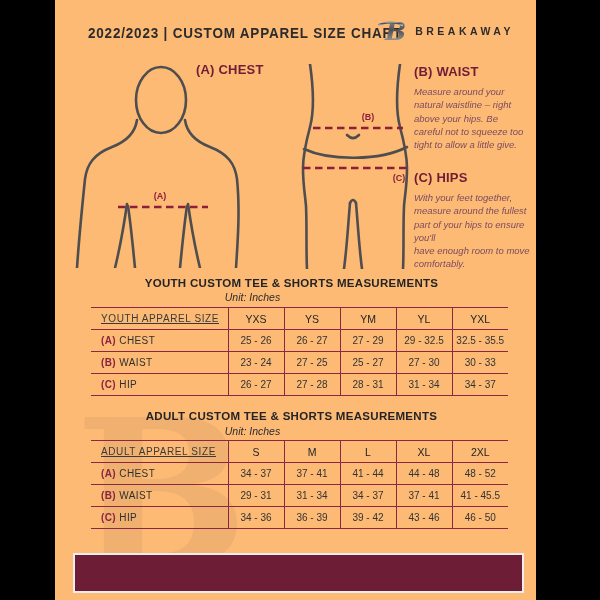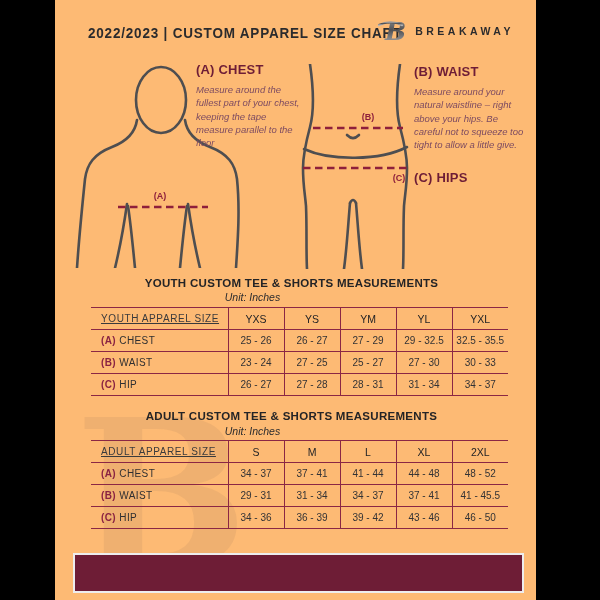--- a/index.html
+++ b/index.html
@@ -106,28 +106,29 @@
       <path d="M61 139 C63 162 64 182 67 205"></path>
     </g>
     <line x1="18" y1="64" x2="108" y2="64" stroke="#8e1f3b" stroke-width="2.6" stroke-dasharray="7.5 4.5"></line>
     <text x="73" y="56" text-anchor="middle" font-size="9" font-weight="bold" fill="#8e1f3b">(B)</text>
     <line x1="8" y1="104" x2="112" y2="104" stroke="#8e1f3b" stroke-width="2.6" stroke-dasharray="7.5 4.5"></line>
     <text x="104" y="117" text-anchor="middle" font-size="9" font-weight="bold" fill="#8e1f3b">(C)</text>
   </svg>
 
   <div class="guide" style="left:141px; top:62px; width:104px;">
     <div class="guide-heading">(A) CHEST</div>
-    <div class="guide-desc">Measure around the fullest part of your chest, keeping the tape measure parallel to the floor</div>
   </div>
   <div class="guide" style="left:359px; top:64px; width:112px;">
     <div class="guide-heading">(B) WAIST</div>
     <div class="guide-desc">Measure around your natural waistline – right above your hips. Be careful not to squeeze too tight to allow a little give.</div>
   </div>
   <div class="guide" style="left:359px; top:170px; width:118px;">
     <div class="guide-heading">(C) HIPS</div>
+    <div class="guide-desc">With your feet together, measure around the fullest part of your hips to ensure you'll
+have enough room to move comfortably.</div>
   </div>
 
   <div class="watermark">B</div>
 
   <div class="section-title" style="top:277px;">YOUTH CUSTOM TEE &amp; SHORTS MEASUREMENTS</div>
   <div class="section-unit" style="top:291px;">Unit: Inches</div>
   <table class="size-table" style="top:307px;">
     <colgroup>
         <col class="c-label">
         <col class="c-size">

